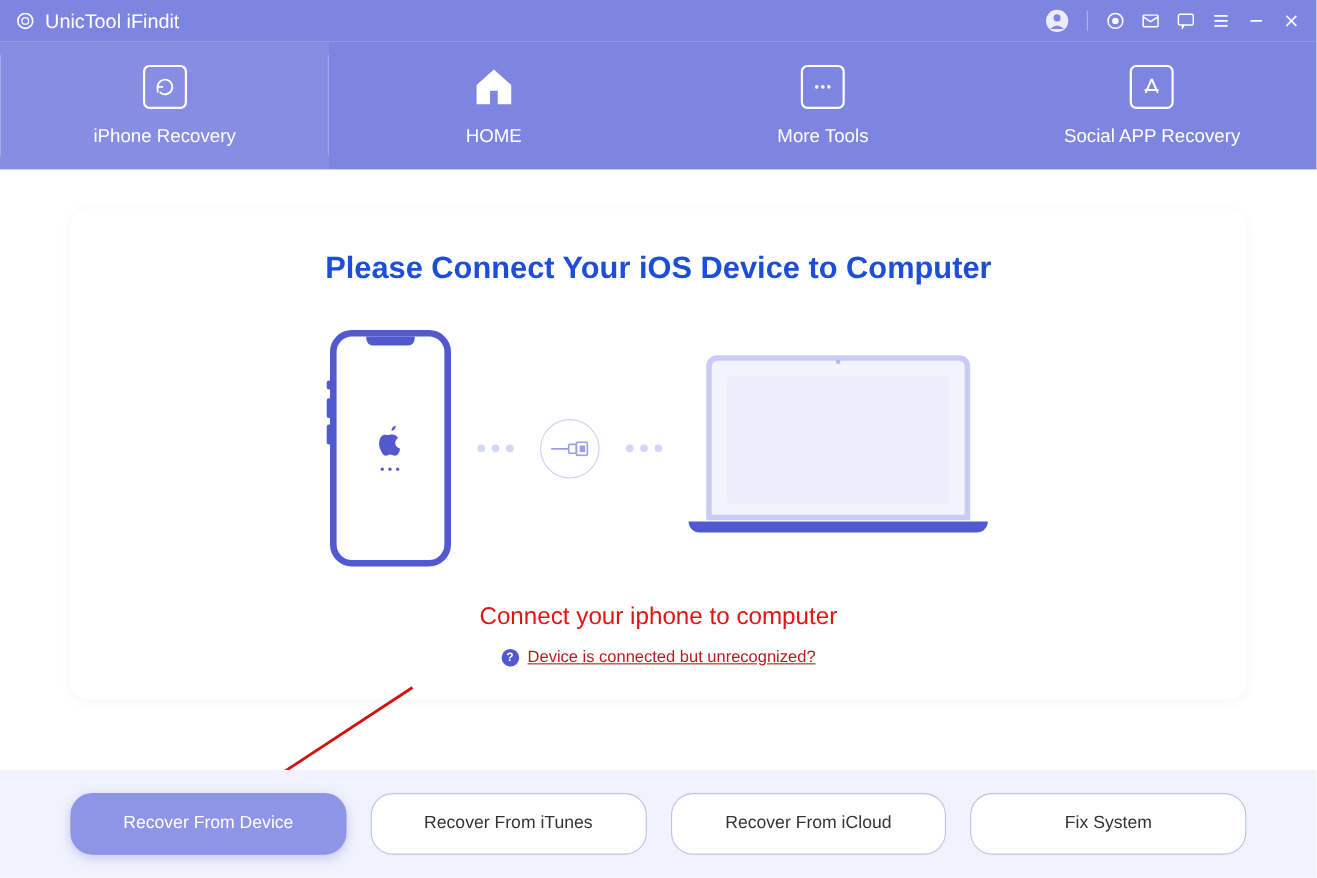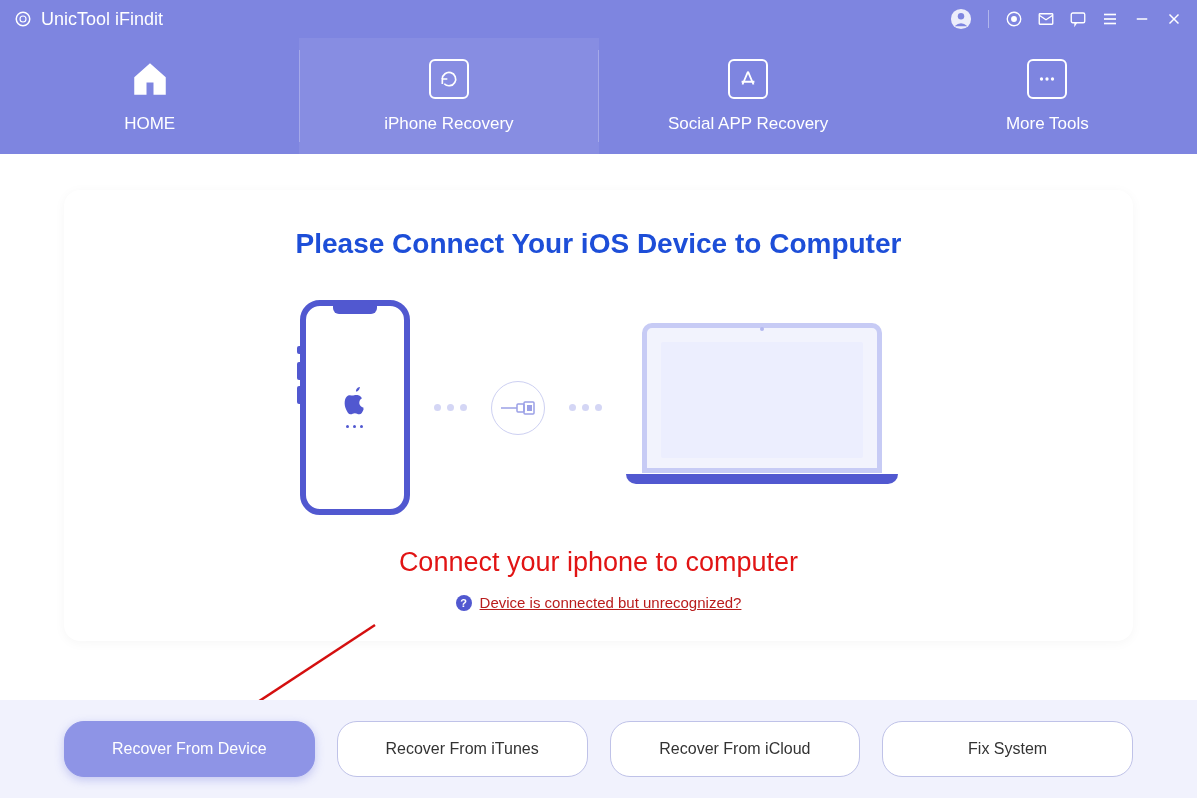--- a/index.html
+++ b/index.html
@@ -215,21 +215,21 @@
   bottom: 9px;
   left: 0;
   width: 272px;
   height: 10px;
   background: #5158d0;
   border-radius: 0 0 10px 10px;
 }
 
 .annotation-text {
   color: #e11414;
-  font-size: 27px;
+  font-size: 22px;
   font-weight: 500;
   margin-bottom: 16px;
 }
 .help-link {
   display: flex;
   align-items: center;
   justify-content: center;
   gap: 8px;
   font-size: 15px;
 }
@@ -331,60 +331,60 @@
       <line x1="5" y1="12" x2="19" y2="12"></line>
     </svg>
     <svg width="18" height="18" viewBox="0 0 24 24" fill="none" stroke="#fff" stroke-width="2">
       <line x1="6" y1="6" x2="18" y2="18"></line>
         <line x1="18" y1="6" x2="6" y2="18"></line>
     </svg>
   </div>
 </div>
 
 <div class="navbar">
-  <div class="nav-tab">
-    <div class="nav-icon-box">
-      <svg width="42" height="42" viewBox="0 0 24 24" fill="#fff">
-        <path d="M3 11 L12 3 L21 11 V21 H14 V14 H10 V21 H3 Z"></path>
-      </svg>
-    </div>
-    <span>HOME</span>
-  </div>
   <div class="nav-tab active">
     <div class="nav-icon-box">
       <div class="nav-icon-frame">
         <svg width="20" height="20" viewBox="0 0 24 24" fill="none" stroke="#fff" stroke-width="2">
           <path d="M4 12 A8 8 0 1 1 6.3 17.7"></path>
             <path d="M4 18 V12 H10"></path>
         </svg>
       </div>
     </div>
     <span>iPhone Recovery</span>
   </div>
   <div class="nav-tab">
     <div class="nav-icon-box">
-      <div class="nav-icon-frame">
-        <svg width="22" height="22" viewBox="0 0 24 24" fill="none" stroke="#fff" stroke-width="2">
-          <path d="M12 4 L6 18 M12 4 L18 18 M5 15 H19"></path>
-        </svg>
-      </div>
-    </div>
-    <span>Social APP Recovery</span>
+      <svg width="42" height="42" viewBox="0 0 24 24" fill="#fff">
+        <path d="M3 11 L12 3 L21 11 V21 H14 V14 H10 V21 H3 Z"></path>
+      </svg>
+    </div>
+    <span>HOME</span>
   </div>
   <div class="nav-tab">
     <div class="nav-icon-box">
       <div class="nav-icon-frame">
         <svg width="22" height="22" viewBox="0 0 24 24" fill="#fff">
           <circle cx="6" cy="12" r="1.8"></circle>
             <circle cx="12" cy="12" r="1.8"></circle>
             <circle cx="18" cy="12" r="1.8"></circle>
         </svg>
       </div>
     </div>
     <span>More Tools</span>
+  </div>
+  <div class="nav-tab">
+    <div class="nav-icon-box">
+      <div class="nav-icon-frame">
+        <svg width="22" height="22" viewBox="0 0 24 24" fill="none" stroke="#fff" stroke-width="2">
+          <path d="M12 4 L6 18 M12 4 L18 18 M5 15 H19"></path>
+        </svg>
+      </div>
+    </div>
+    <span>Social APP Recovery</span>
   </div>
 </div>
 
 <div class="content-area">
   <div class="card">
     <h1>Please Connect Your iOS Device to Computer</h1>
 
     <div class="illustration">
 
       <div class="phone">

